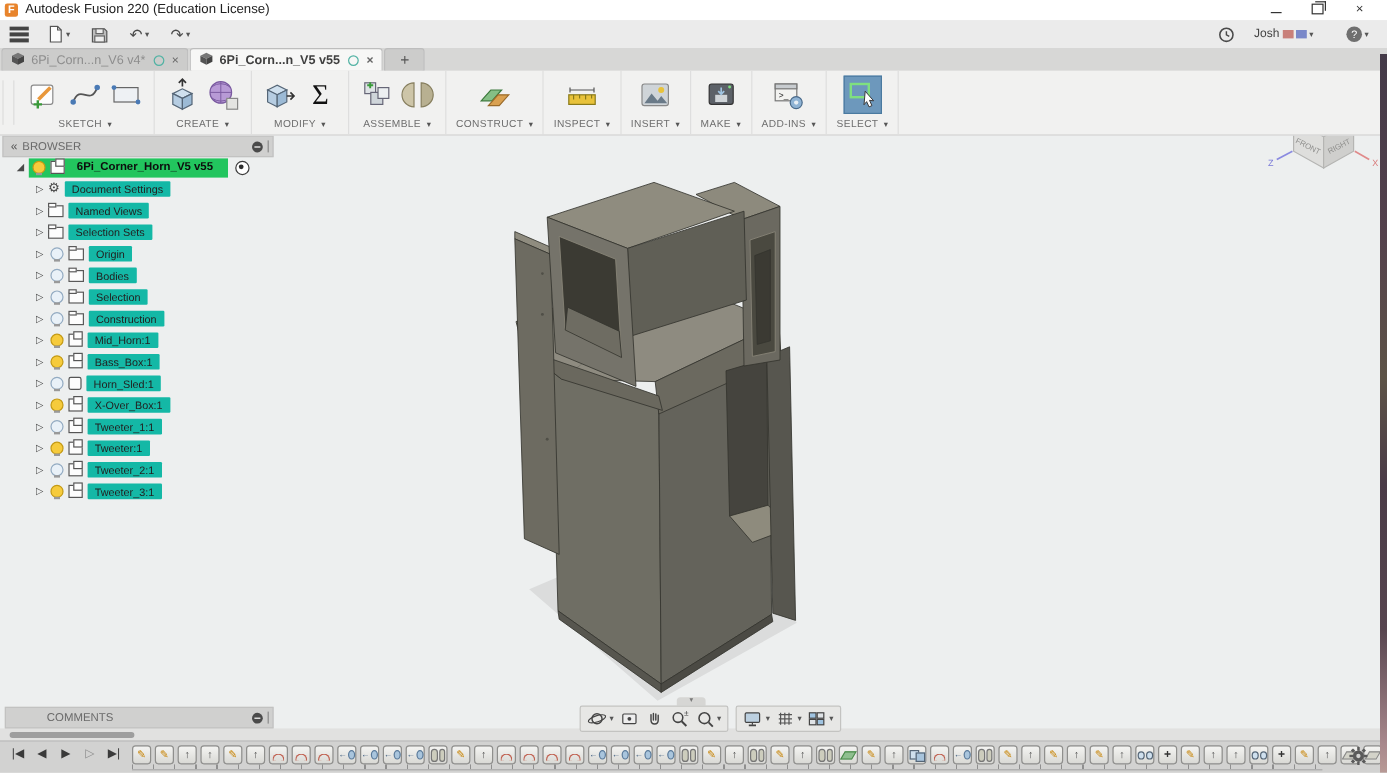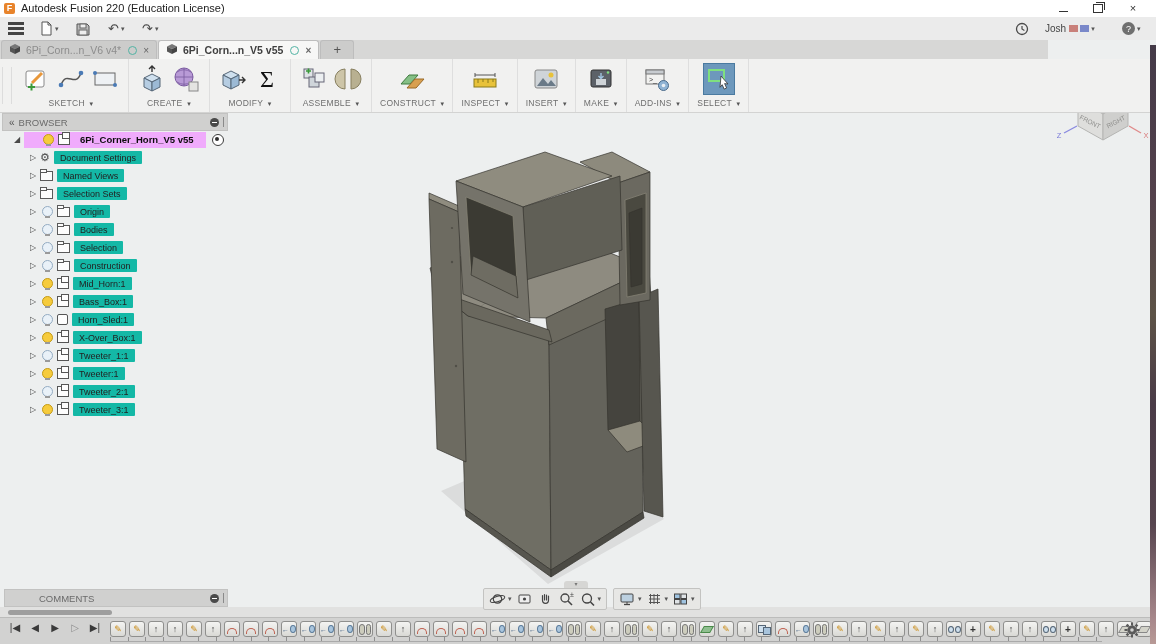--- a/index.html
+++ b/index.html
@@ -19,21 +19,21 @@
   #btn-max i::before{content:"";position:absolute;left:2px;top:-3px;width:8px;height:7px;border:1px solid #333;border-left:none;border-bottom:none}
 
   
   #qat{left:0;top:17px;width:1156px;height:23px;background:#ebebeb;z-index:30}
   .qat-ic{top:3px;height:17px;display:flex;align-items:center;color:#4a4a4a;font-size:14px}
   #ic-grid{left:8px;width:16px;height:14px;top:5px;
     background:linear-gradient(#444 3px,transparent 3px) 0 0/5px 5px repeat;
     -webkit-mask:none}
   .caret{font-size:7px;color:#555;margin-left:2px}
   
-  #tabbar{left:0;top:40px;width:1048px;height:19px;background:#d7d7d6;z-index:30;display:flex;align-items:flex-end}
+  #tabbar{left:0;top:40px;width:1156px;height:19px;background:#d7d7d6;z-index:30;display:flex;align-items:flex-end}
   .doctab{height:18px;display:flex;align-items:center;padding:0 7px;margin-left:1px;border:1px solid #bdbdbd;border-bottom:none;
           border-radius:3px 3px 0 0;background:#cccccb;color:#8d8d8d;font-size:10.5px;white-space:nowrap}
   .doctab.active{background:#f7f7f6;color:#3f3f3f;font-weight:bold}
   .doctab .cube{margin-right:5px}
   .doctab .sync{width:7px;height:7px;border:1px solid #52b3a4;border-radius:50%;margin-left:7px}
   .doctab .closex{margin-left:6px;font-size:10px;color:#666}
   #tab-add{width:18px;height:18px;text-align:center;line-height:18px;color:#555;font-size:13px}
 
   
   #ribbon{left:0;top:59px;width:1156px;height:53px;background:#f1f1f0;border-bottom:1px solid #d3d3d2;z-index:30;display:flex;align-items:stretch}
@@ -62,21 +62,21 @@
   .vgrip{width:1px;height:10px;background:#8a8a8a;margin-right:3px}
   #browser-tree{left:0;top:131px;width:260px;height:300px;z-index:25}
   .brow{position:absolute;height:17px;display:flex;align-items:center;font-size:9px;color:#222}
   .brow .exp{width:14px;color:#4a4a4a;font-size:8px;text-align:center}
   .bulb{width:9px;height:9px;border-radius:50%;margin:0 4px 0 2px;position:relative}
   .bulb::after{content:"";position:absolute;left:2px;bottom:-2px;width:5px;height:2px;background:#999}
   .bulb.on{background:#f6cb3c;border:1px solid #c49a14}
   .bulb.off{background:#e9f1f8;border:1px solid #93abc2}
   .tico{margin-right:4px}
   .blabel{background:#14b8a6;padding:1.5px 6px;border-radius:1px;white-space:nowrap}
-  .rootsel{display:flex;align-items:center;background:#f0abfc;padding:1px 6px 1px 17px}
+  .rootsel{display:flex;align-items:center;background:#22c55e;padding:1px 6px 1px 1px}
   .rootsel .blabel{background:transparent;font-weight:bold;color:#0d0d0d;font-size:9.5px}
   .radio{width:10px;height:10px;border:1.5px solid #3c3c3c;background:#fff;border-radius:50%;margin-left:6px;position:relative}
   .radio::after{content:"";position:absolute;left:2.5px;top:2.5px;width:4px;height:4px;border-radius:50%;background:#2d2d2d}
   .fold{width:11px;height:8px;border:1px solid #5a5a5a;background:#fdfdfd;position:relative}
   .fold::before{content:"";position:absolute;left:-1px;top:-3px;width:5px;height:2px;border:1px solid #5a5a5a;background:#fdfdfd}
   .comp{width:10px;height:9px;border:1px solid #555;background:#fdfdfd;position:relative}
   .comp::before{content:"";position:absolute;left:3px;top:-3px;width:6px;height:5px;border:1px solid #555;background:#fdfdfd}
   .body-ic{width:9px;height:9px;border:1px solid #555;background:#fdfdfd;border-radius:2px}
   .gear-ic{font-size:11px;color:#4a4a4a;line-height:9px}
 

